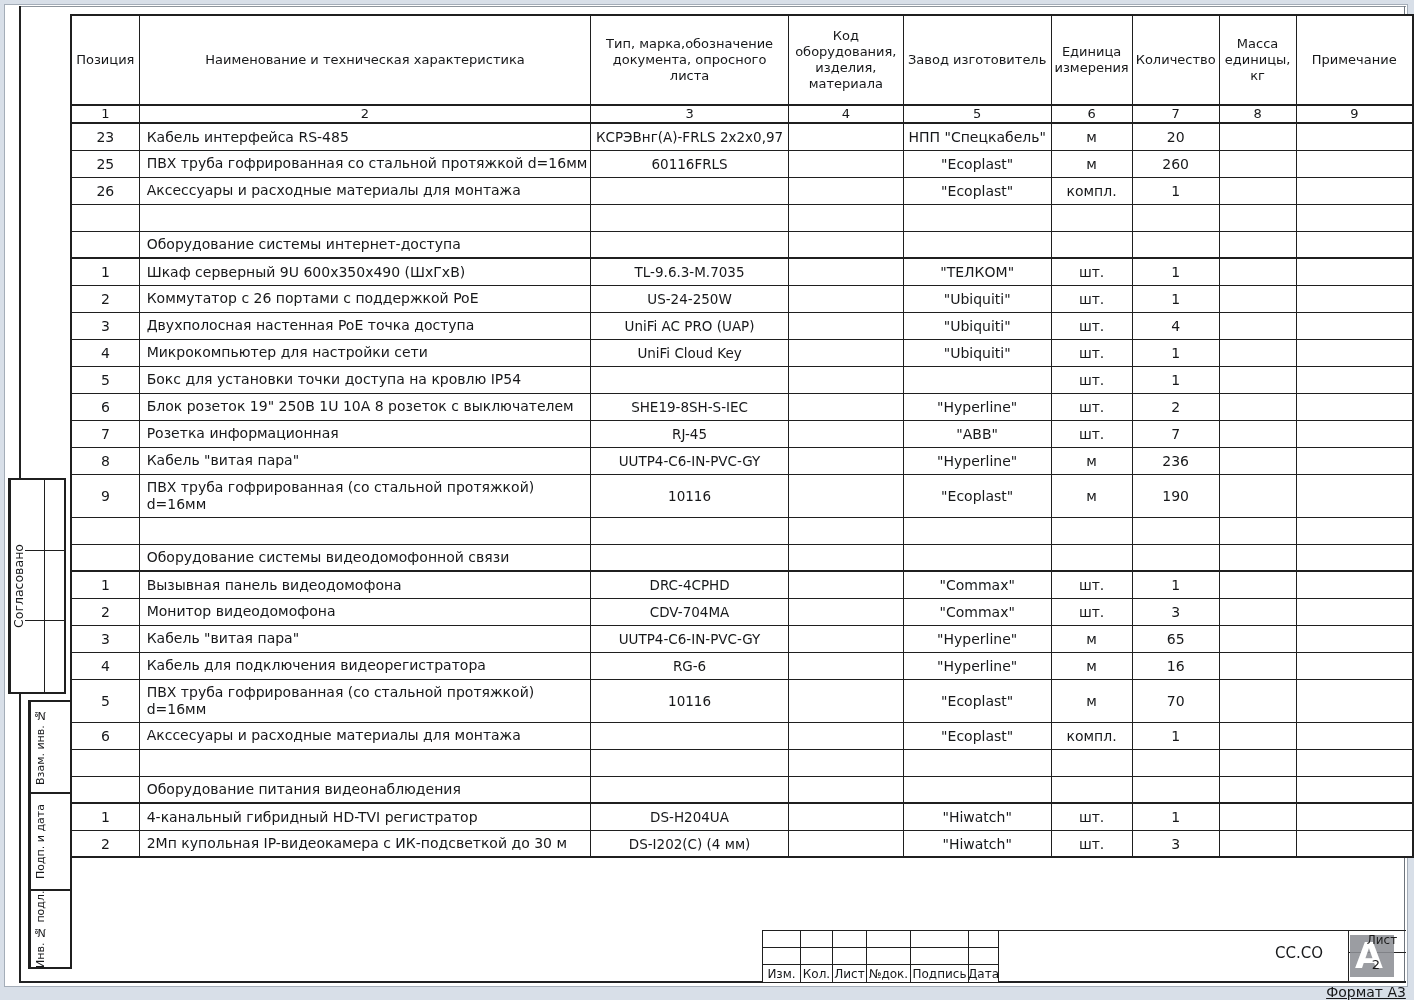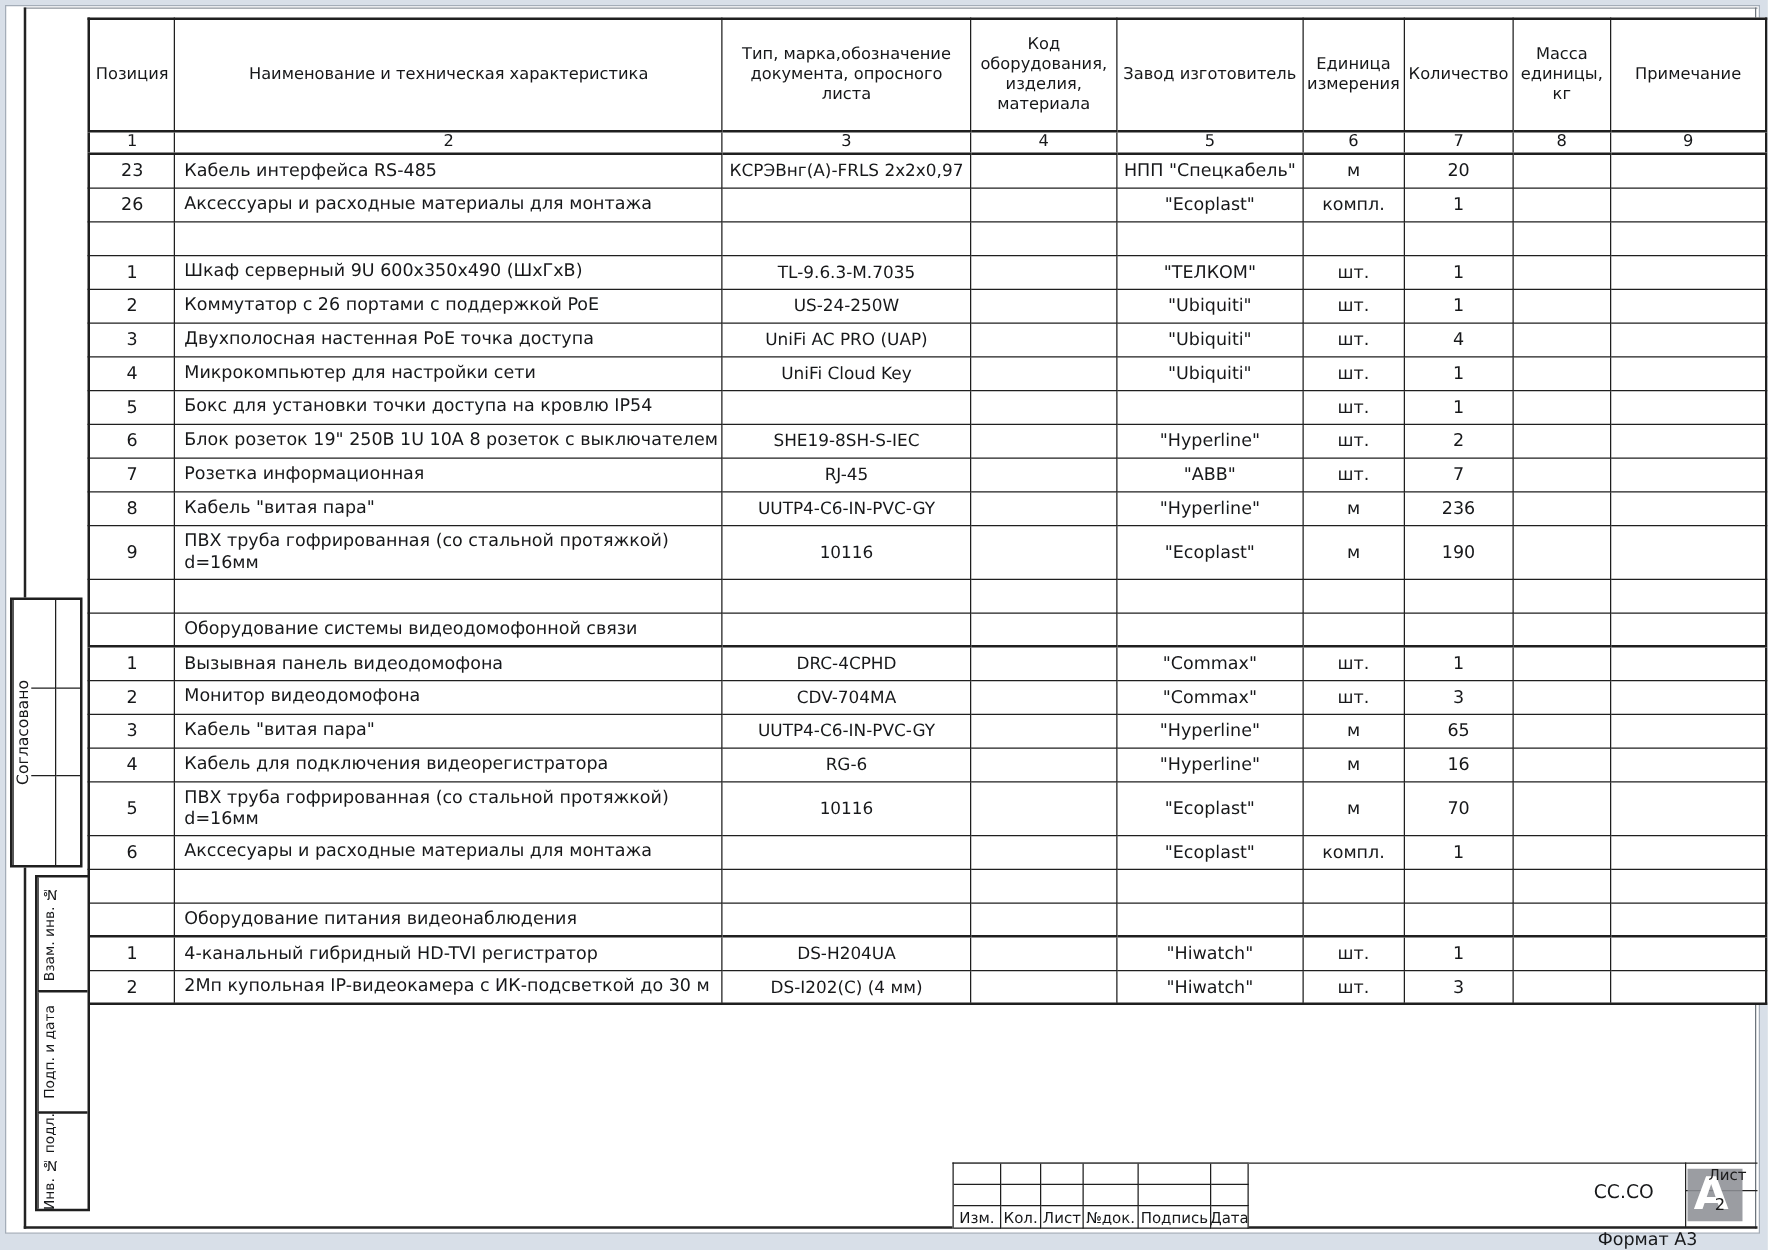--- a/index.html
+++ b/index.html
@@ -69,22 +69,22 @@
       font-size:15px;z-index:2;}
   .stampbox{position:absolute;left:1350px;top:935px;width:44px;height:42px;
             background:rgba(141,144,149,0.88);z-index:3;
             display:flex;align-items:center;justify-content:center;}
   .stampbox .biga{color:#fff;font-size:36px;font-weight:600;line-height:1;
                   transform:translateX(-3px);}
   .sheetlab{position:absolute;left:1360px;top:933px;width:44px;text-align:center;
             font-size:12px;z-index:4;color:#1b1b1b;}
   .sheetnum{position:absolute;left:1364px;top:957px;width:24px;text-align:center;
             font-size:13px;z-index:4;color:#1b1b1b;}
-  .format{position:absolute;left:1276px;top:984px;width:84px;text-align:center;
-          font-size:14px;z-index:2;}
+  .format{position:absolute;left:1324px;top:984px;width:84px;text-align:center;
+          font-size:14px;z-index:2;text-decoration:underline;}
 </style>
 </head>
 <body>
 
 <div class="canvas">
   <div class="page-edge"></div>
 
   <div class="ln frame-top"></div>
   <div class="ln frame-left"></div>
   <div class="ln frame-right"></div>
@@ -134,35 +134,61 @@
           </td>
           <td class="c-type">КСРЭВнг(А)-FRLS 2х2х0,97</td>
           <td class="c-code"></td>
           <td class="c-manuf">НПП "Спецкабель"</td>
           <td class="c-unit">м</td>
           <td class="c-qty">20</td>
           <td class="c-mass"></td>
           <td class="c-note"></td>
         </tr>
         <tr>
+          <td class="c-pos">25</td>
+          <td class="c-name">
+            <div>ПВХ труба гофрированная со стальной протяжкой d=16мм</div>
+          </td>
+          <td class="c-type">60116FRLS</td>
+          <td class="c-code"></td>
+          <td class="c-manuf">"Ecoplast"</td>
+          <td class="c-unit">м</td>
+          <td class="c-qty">260</td>
+          <td class="c-mass"></td>
+          <td class="c-note"></td>
+        </tr>
+        <tr>
           <td class="c-pos">26</td>
           <td class="c-name">
             <div>Аксессуары и расходные материалы для монтажа</div>
           </td>
           <td class="c-type"></td>
           <td class="c-code"></td>
           <td class="c-manuf">"Ecoplast"</td>
           <td class="c-unit">компл.</td>
           <td class="c-qty">1</td>
           <td class="c-mass"></td>
           <td class="c-note"></td>
         </tr>
         <tr>
           <td class="c-pos"></td>
           <td class="c-name"></td>
+          <td class="c-type"></td>
+          <td class="c-code"></td>
+          <td class="c-manuf"></td>
+          <td class="c-unit"></td>
+          <td class="c-qty"></td>
+          <td class="c-mass"></td>
+          <td class="c-note"></td>
+        </tr>
+        <tr class="section-row">
+          <td class="c-pos"></td>
+          <td class="c-name">
+            <div>Оборудование системы интернет-доступа</div>
+          </td>
           <td class="c-type"></td>
           <td class="c-code"></td>
           <td class="c-manuf"></td>
           <td class="c-unit"></td>
           <td class="c-qty"></td>
           <td class="c-mass"></td>
           <td class="c-note"></td>
         </tr>
         <tr>
           <td class="c-pos">1</td>

